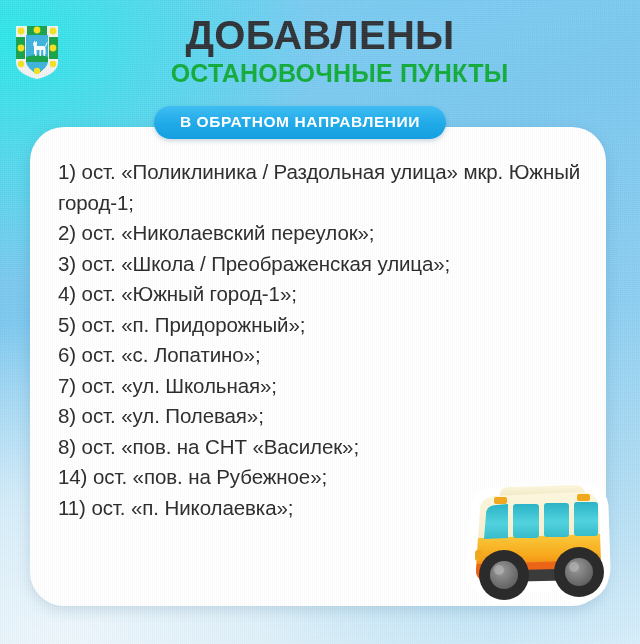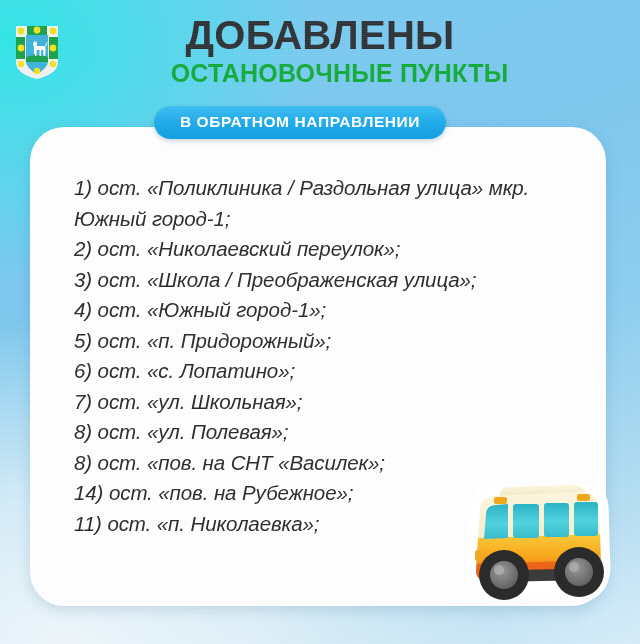--- a/index.html
+++ b/index.html
@@ -107,24 +107,23 @@
     background: #ffffff;
     border-radius: 34px;
     box-shadow: 0 4px 14px rgba(40,90,130,0.18);
   }
 
   .list {
     position: absolute;
     left: 28px;
     top: 30px;
     right: 18px;
-    margin: 16px;
+    margin: 0;
     padding: 0;
     list-style: none;
-    font-style: italic;
   }
   .list li {
     font-size: 20.5px;
     line-height: 30.5px;
     color: #2b2b2b;
     font-family: "Liberation Sans", sans-serif;
     white-space: normal;
     letter-spacing: -0.1px;
   }
 

